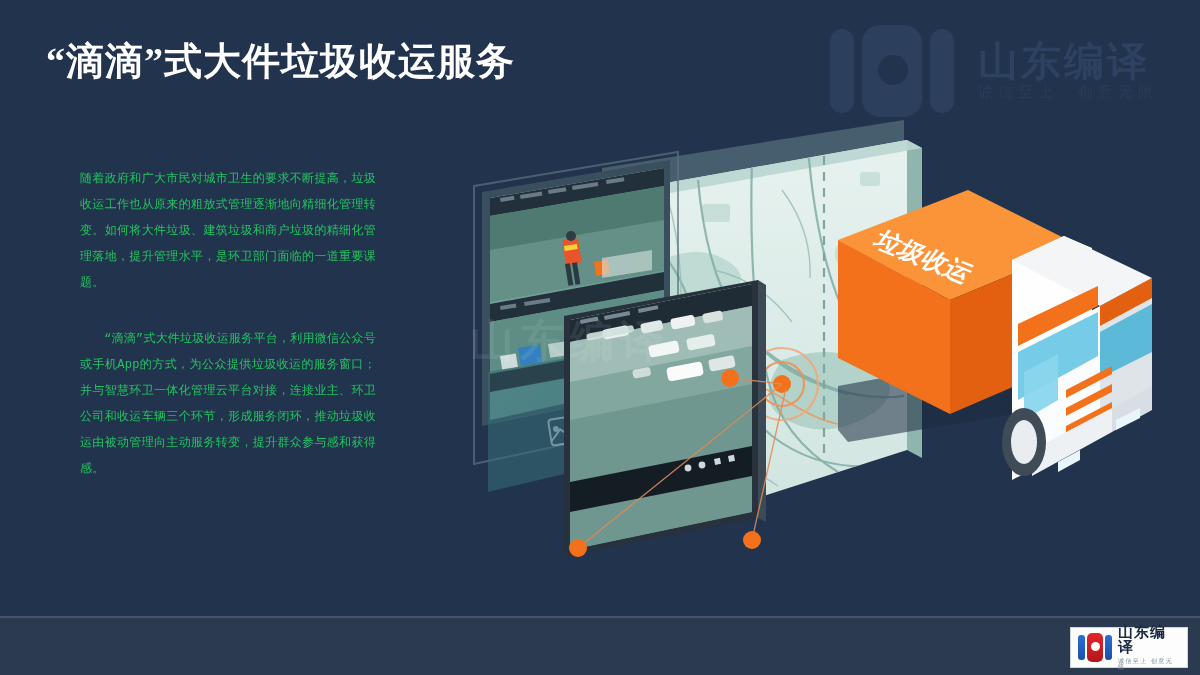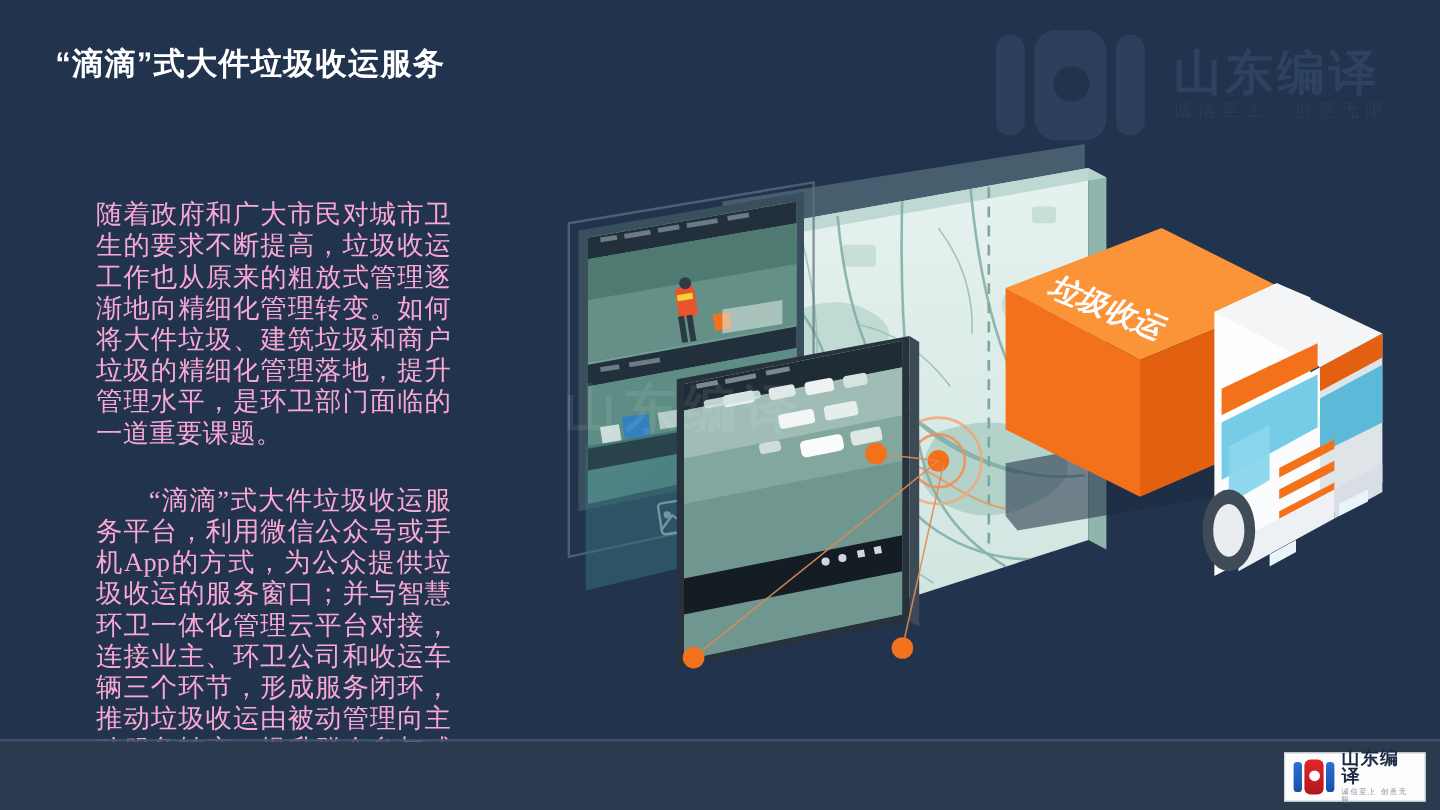--- a/index.html
+++ b/index.html
@@ -20,28 +20,28 @@
   .wm-bar.r{right:2px;}
   .wm-core{position:absolute;left:34px;top:0px;width:60px;height:92px;border-radius:18px;background:#2c3f5c;}
   .wm-dot{position:absolute;left:50px;top:30px;width:30px;height:30px;border-radius:50%;background:#22334d;}
   .wm-txt{display:flex;flex-direction:column;gap:4px;}
   .wm-name{font-size:40px;font-weight:700;color:#2d4160;letter-spacing:3px;line-height:1;
            font-family:"DejaVu Sans","Liberation Sans",sans-serif;}
   .wm-sub{font-size:15px;color:#2a3c58;letter-spacing:5px;line-height:1;
           font-family:"DejaVu Sans","Liberation Sans",sans-serif;}
 
   
-  .title{position:absolute;left:46px;top:36px;font-size:26px;font-weight:700;color:#ffffff;
+  .title{position:absolute;left:46px;top:36px;font-size:38px;font-weight:700;color:#ffffff;
          letter-spacing:1px;white-space:nowrap;
-         font-family:Liberation Sans, sans-serif;}
+         font-family:Liberation Serif, serif;}
 
   
   .copy{position:absolute;left:80px;top:166px;width:296px;}
-  .para{color:#f9a8d4;font-size:22px;line-height:26px;letter-spacing:.2px;text-align:justify;
-        font-family:Liberation Serif, serif;}
+  .para{color:#22c55e;font-size:12px;line-height:26px;letter-spacing:.2px;text-align:justify;
+        font-family:Liberation Mono, monospace;}
   .para+.para{margin-top:30px;text-indent:2em;}
 
   
   .footer-rule{position:absolute;left:0;right:0;top:616px;height:2px;background:#415571;}
   .footer{position:absolute;left:0;right:0;top:618px;bottom:0;background:#2b3a4f;}
   .logo-box{position:absolute;right:12px;top:627px;width:118px;height:41px;background:#fdfdfd;
             border:1px solid #cfd6de;display:flex;align-items:center;gap:6px;padding:0 7px;box-sizing:border-box;}
   .logo-mark{position:relative;width:34px;height:29px;flex:0 0 auto;}
   .lm-bar{position:absolute;top:2px;width:7px;height:25px;border-radius:3px;
           background:linear-gradient(180deg,#2b6fd6,#1a4fa8);}

